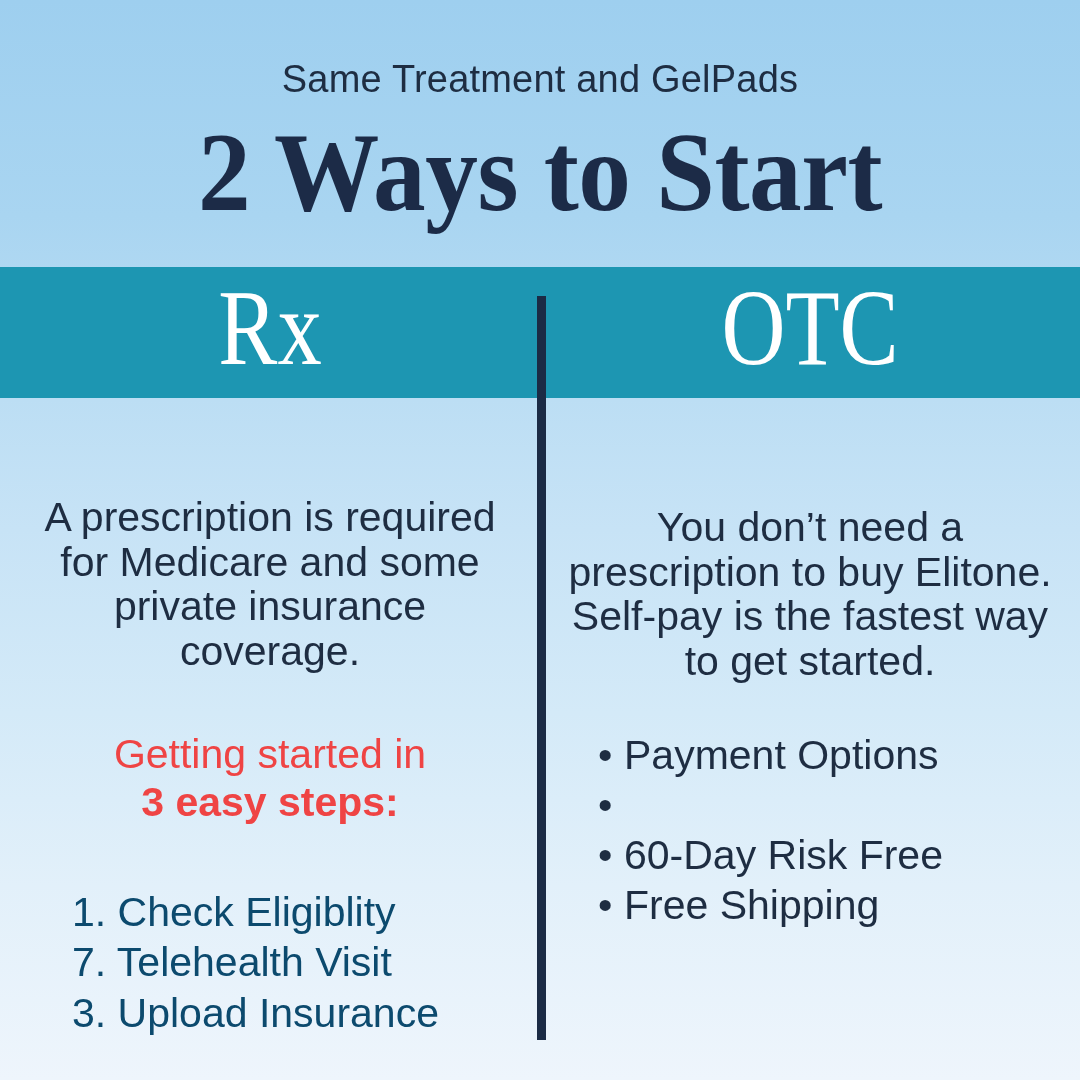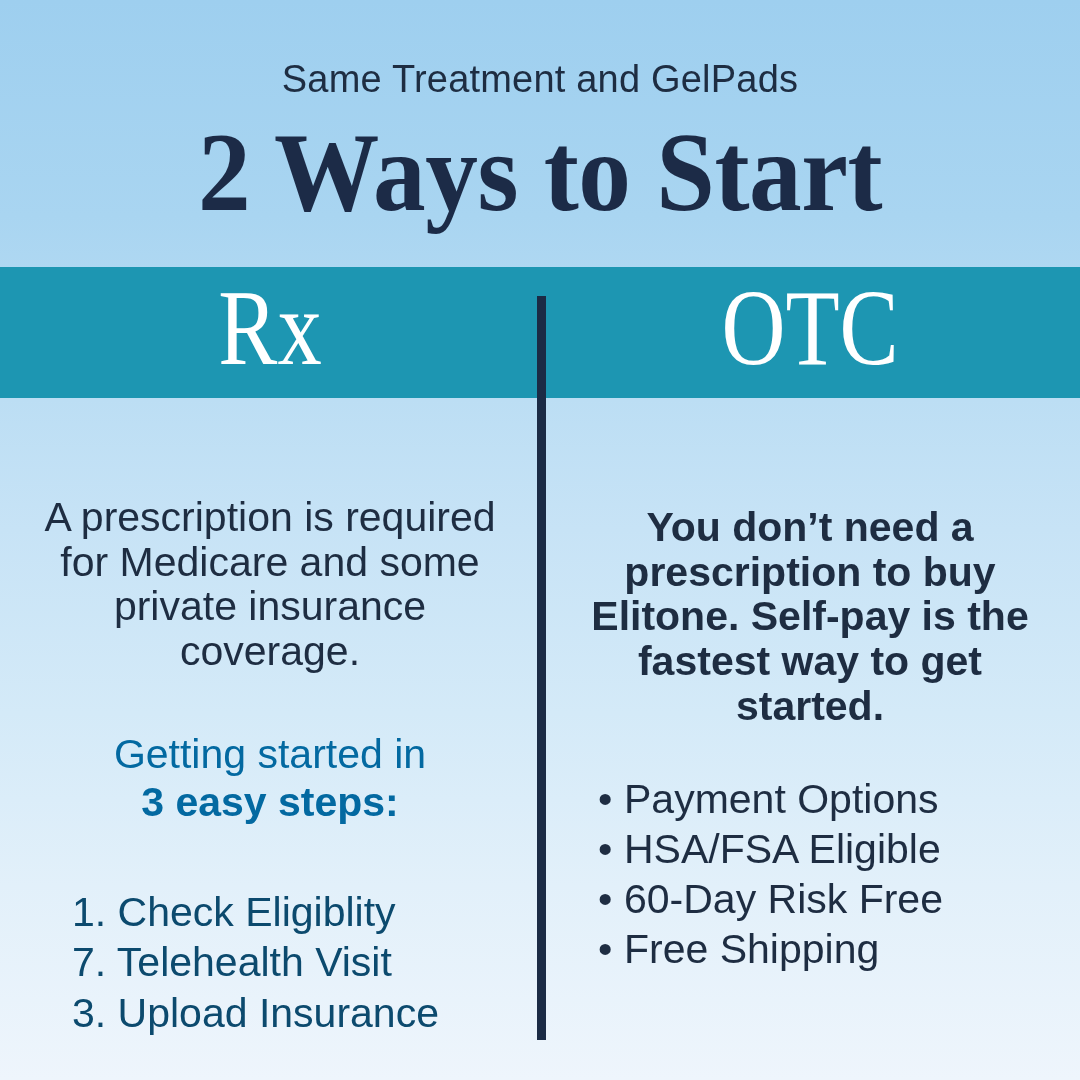--- a/index.html
+++ b/index.html
@@ -108,27 +108,27 @@
   .col-right { left:560px; width:500px; }
 
   .lede {
     font-size:41px;
     font-weight:400;
     line-height:1.09;
     color:#1e2d42;
     margin-top:39px;
   }
   .col-left  .lede { padding-top:58px; }
-  .col-right .lede { padding-top:68px;font-weight:bold; }
+  .col-right .lede { padding-top:68px; }
 
   .sub-lede {
     font-size:41px;
     font-weight:400;
     line-height:1.18;
-    color:#0369a1;
+    color:#ef4444;
   }
   .col-left .sub-lede { padding-top:56px; }
   .sub-lede .strong { font-weight:700;margin-top:32px; }
 
   .steps {
     list-style:none;
     font-size:41px;
     line-height:1.24;
     color:#0c4a6e;
     text-align:left;
@@ -190,21 +190,20 @@
   <div class="col col-right">
     <p class="lede">You don’t need a prescription to buy Elitone. Self-pay is the fastest way to get started.</p>
 
     <ul class="bullets">
       <li>
         <span class="dot">•</span>
         <span>Payment Options</span>
       </li>
       <li>
         <span class="dot">•</span>
-        <span>HSA/FSA Eligible</span>
       </li>
       <li>
         <span class="dot">•</span>
         <span>60-Day Risk Free</span>
       </li>
       <li>
         <span class="dot">•</span>
         <span>Free Shipping</span>
       </li>
     </ul>

